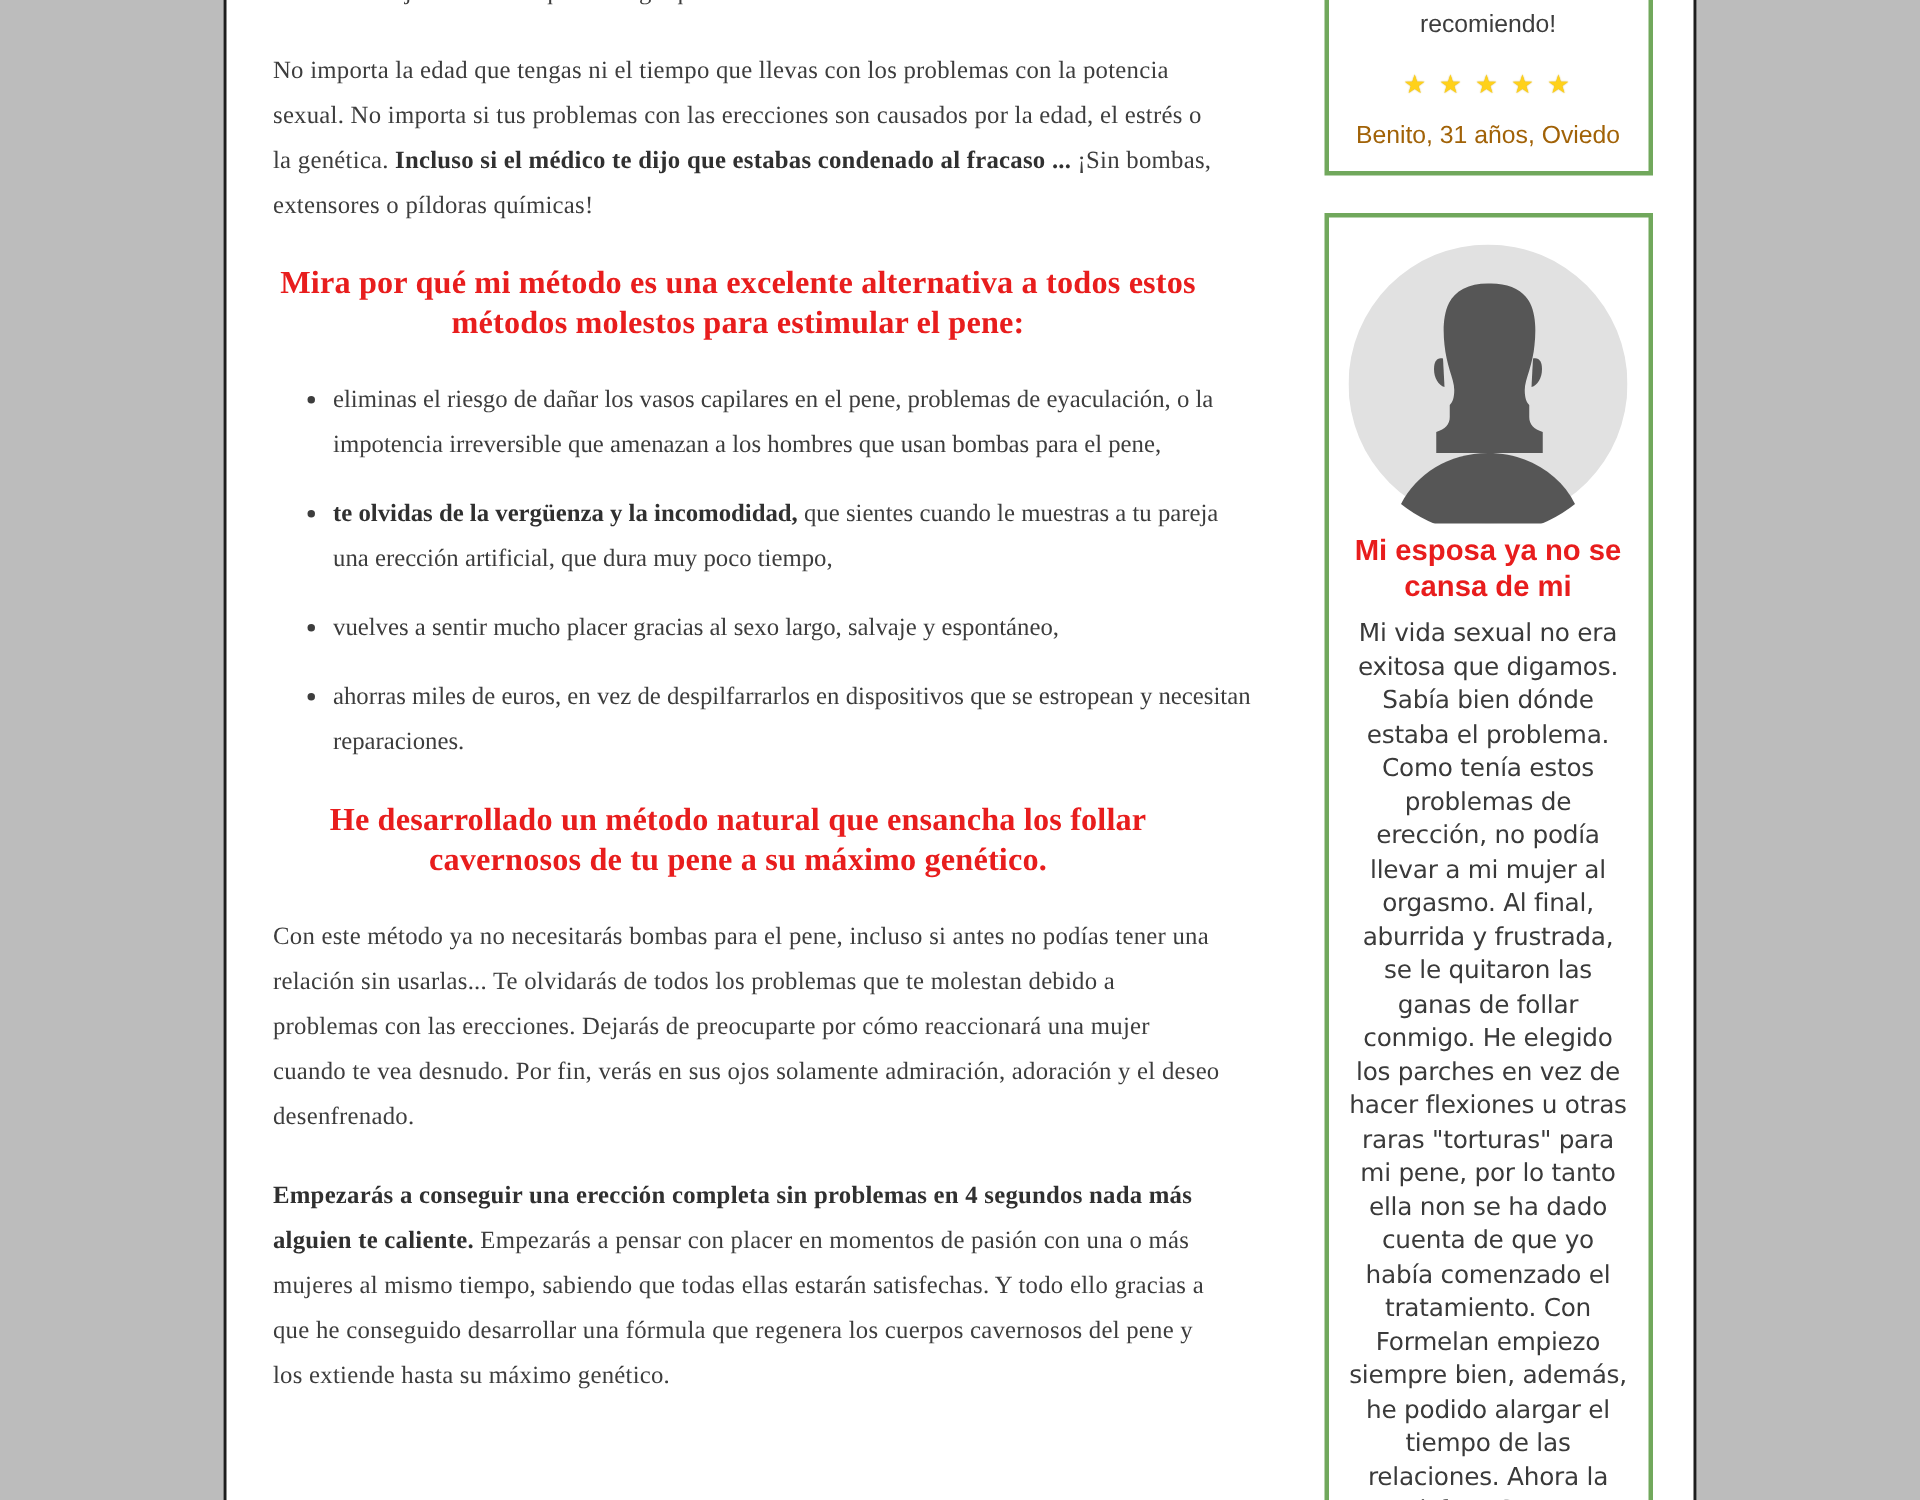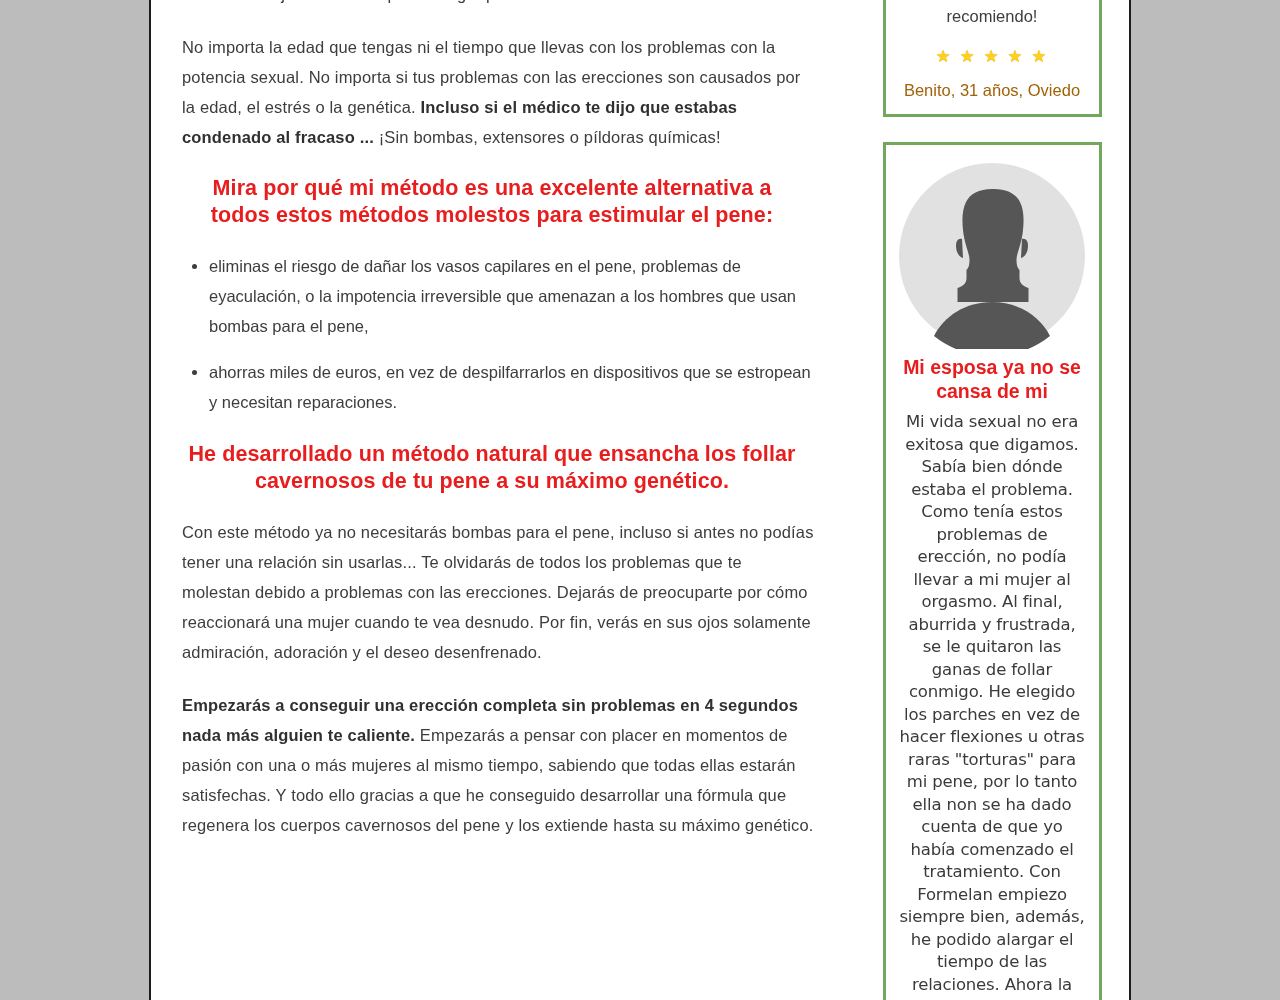--- a/index.html
+++ b/index.html
@@ -30,20 +30,21 @@
   }
 
   
   .article-col {
     width: 700px;
     flex: 0 0 700px;
     padding: 0 0 0 31px;
     position: relative;
     overflow: hidden;
     height: 1000px;
+    font-family: Liberation Serif, serif;
   }
 
   .body-text {
     color: #3d3d3d;
     font-size: 16.5px;
     line-height: 30px;
     letter-spacing: 0.01em;
   }
 
   p.para {
@@ -68,21 +69,21 @@
     text-align: center;
   }
 
   ul.benefits {
     margin: 0 0 24px 0;
     padding-left: 24px;
     list-style: none;
   }
   ul.benefits li {
     position: relative;
-    margin: 0 0 16px 3px;
+    margin: 0 0 16px 16px;
     color: #3d3d3d;
     font-size: 16.5px;
     line-height: 30px;
     max-width: 612px;
     padding-left: 0;
   }
   ul.benefits li::before {
     content: "";
     position: absolute;
     left: -17px;
@@ -184,20 +185,26 @@
 
     <p class="para body-text">
       <span>No importa la edad que tengas ni el tiempo que llevas con los problemas con la potencia sexual. No importa si tus problemas con las erecciones son causados por la edad, el estrés o la genética. </span><span class="bold-inline">Incluso si el médico te dijo que estabas condenado al fracaso ...</span><span> ¡Sin bombas, extensores o píldoras químicas!</span>
     </p>
 
     <h2 class="red-head">Mira por qué mi método es una excelente alternativa a todos estos métodos molestos para estimular el pene:</h2>
 
     <ul class="benefits">
       <li>
         <span class="bold-inline"></span><span>eliminas el riesgo de dañar los vasos capilares en el pene, problemas de eyaculación, o la impotencia irreversible que amenazan a los hombres que usan bombas para el pene,</span>
+      </li>
+      <li>
+        <span class="bold-inline">te olvidas de la vergüenza y la incomodidad,</span><span> que sientes cuando le muestras a tu pareja una erección artificial, que dura muy poco tiempo,</span>
+      </li>
+      <li>
+        <span class="bold-inline"></span><span>vuelves a sentir mucho placer gracias al sexo largo, salvaje y espontáneo,</span>
       </li>
       <li>
         <span class="bold-inline"></span><span>ahorras miles de euros, en vez de despilfarrarlos en dispositivos que se estropean y necesitan reparaciones.</span>
       </li>
     </ul>
 
     <h2 class="red-head">He desarrollado un método natural que ensancha los follar cavernosos de tu pene a su máximo genético.</h2>
 
     <p class="para body-text">Con este método ya no necesitarás bombas para el pene, incluso si antes no podías tener una relación sin usarlas... Te olvidarás de todos los problemas que te molestan debido a problemas con las erecciones. Dejarás de preocuparte por cómo reaccionará una mujer cuando te vea desnudo. Por fin, verás en sus ojos solamente admiración, adoración y el deseo desenfrenado.</p>
 

